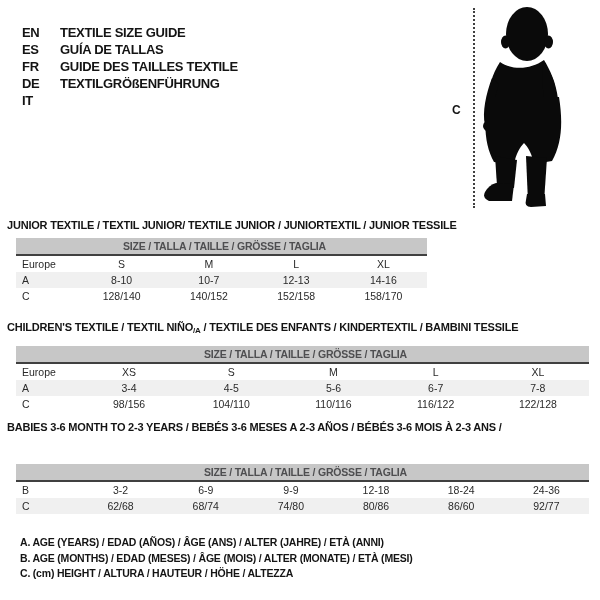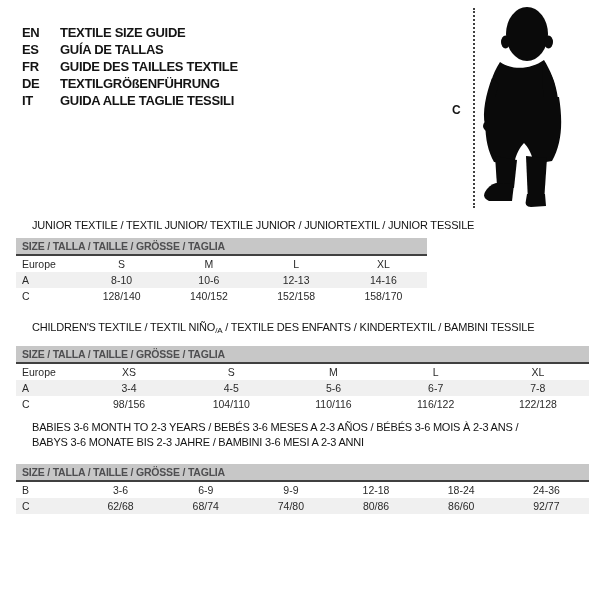--- a/index.html
+++ b/index.html
@@ -15,36 +15,36 @@
   .lang-list{position:absolute;left:22px;top:10px;margin-top:14px;}
   .lang-row{display:flex;line-height:17px;font-size:13px;font-weight:bold;letter-spacing:-0.3px;}
   .lang-code{width:38px;flex:0 0 38px;}
 
   
   .height-line{position:absolute;left:473px;top:8px;height:200px;width:0;border-left:2px dotted #3f3f3f;}
   .height-label{position:absolute;left:452px;top:103px;font-size:12px;font-weight:bold;}
   .baby-svg{position:absolute;left:482px;top:4px;}
 
   
-  .section-title{position:absolute;left:32px;font-size:11px;font-weight:normal;letter-spacing:-0.2px;line-height:15px;white-space:nowrap;}
+  .section-title{position:absolute;left:7px;font-size:11px;font-weight:bold;letter-spacing:-0.2px;line-height:15px;white-space:nowrap;}
   .subscript{font-size:8px;vertical-align:-2px;}
   #junior-title{top:218px;}
   #children-title{top:320px;}
   #babies-title{top:420px;white-space:normal;width:560px;}
 
   table.size-table{position:absolute;left:16px;border-collapse:collapse;table-layout:fixed;font-size:10.5px;}
   #junior-table{top:238px;width:411px;}
   #children-table{top:346px;width:573px;}
   #babies-table{top:464px;width:573px;}
 
   table.size-table th{
     background:var(--bar_bg,#c7c7c7);
     color:var(--bar_text,#4e4e50);
     font-size:10.5px;font-weight:bold;letter-spacing:-0.2px;
-    text-align:left;height:16px;padding:0 0 0 6px;
+    text-align:center;height:16px;padding:0 0 0 6px;
     border-bottom:2px solid var(--rule,#404040);
   }
   table.size-table td{
     height:16px;padding:0;text-align:center;color:#2a2a2a;
     white-space:nowrap;overflow:hidden;
   }
   table.size-table td:first-child{text-align:left;padding-left:6px;margin-left:32px;}
   table.size-table col.label-col{width:62px;}
   table.size-table tbody tr:nth-child(even) td{background:var(--stripe_bg,#f0f0f0);}
 
@@ -68,21 +68,20 @@
     <div class="lang-row">
       <span class="lang-code">FR</span>
       <span class="lang-label">GUIDE DES TAILLES TEXTILE</span>
     </div>
     <div class="lang-row">
       <span class="lang-code">DE</span>
       <span class="lang-label">TEXTILGRÖßENFÜHRUNG</span>
     </div>
     <div class="lang-row">
       <span class="lang-code">IT</span>
-      <span class="lang-label">GUIDA ALLE TAGLIE TESSILI</span>
     </div>
   </div>
 
   <div class="height-line"></div>
   <div class="height-label">C</div>
   <svg class="baby-svg" width="85" height="206" viewBox="0 0 85 206" fill="#0a0a0a" xmlns="http://www.w3.org/2000/svg">
 
     <ellipse cx="45" cy="30" rx="21" ry="27"></ellipse>
 
     <ellipse cx="23.5" cy="38" rx="4.5" ry="6.5"></ellipse>
@@ -125,21 +124,21 @@
         <tr>
           <td>Europe</td>
           <td>S</td>
           <td>M</td>
           <td>L</td>
           <td>XL</td>
         </tr>
         <tr>
           <td>A</td>
           <td>8-10</td>
-          <td>10-6</td>
+          <td>10-7</td>
           <td>12-13</td>
           <td>14-16</td>
         </tr>
         <tr>
           <td>C</td>
           <td>128/140</td>
           <td>140/152</td>
           <td>152/158</td>
           <td>158/170</td>
         </tr>
@@ -184,53 +183,57 @@
           <td>104/110</td>
           <td>110/116</td>
           <td>116/122</td>
           <td>122/128</td>
         </tr>
       </tbody>
   </table>
 
   <div class="section-title" id="babies-title">
     <div>BABIES 3-6 MONTH TO 2-3 YEARS / BEBÉS 3-6 MESES A 2-3 AÑOS / BÉBÉS 3-6 MOIS À 2-3 ANS /</div>
-    <div>BABYS 3-6 MONATE BIS 2-3 JAHRE / BAMBINI 3-6 MESI A 2-3 ANNI</div>
   </div>
   <table class="size-table" id="babies-table">
     <colgroup>
         <col class="label-col">
         <col>
         <col>
         <col>
         <col>
         <col>
         <col>
       </colgroup>
     <thead>
       <tr>
         <th colspan="7">SIZE / TALLA / TAILLE / GRÖSSE / TAGLIA</th>
       </tr>
     </thead>
     <tbody>
         <tr>
           <td>B</td>
-          <td>3-6</td>
+          <td>3-2</td>
           <td>6-9</td>
           <td>9-9</td>
           <td>12-18</td>
           <td>18-24</td>
           <td>24-36</td>
         </tr>
         <tr>
           <td>C</td>
           <td>62/68</td>
           <td>68/74</td>
           <td>74/80</td>
           <td>80/86</td>
           <td>86/60</td>
           <td>92/77</td>
         </tr>
       </tbody>
   </table>
 
+  <div class="notes">
+    <div>A. AGE (YEARS) / EDAD (AÑOS) / ÂGE (ANS) / ALTER (JAHRE) / ETÀ (ANNI)</div>
+    <div>B. AGE (MONTHS) / EDAD (MESES) / ÂGE (MOIS) / ALTER (MONATE) / ETÀ (MESI)</div>
+    <div>C. (cm) HEIGHT / ALTURA / HAUTEUR / HÖHE / ALTEZZA</div>
+  </div>
 
 </div>
 
 </body></html>

